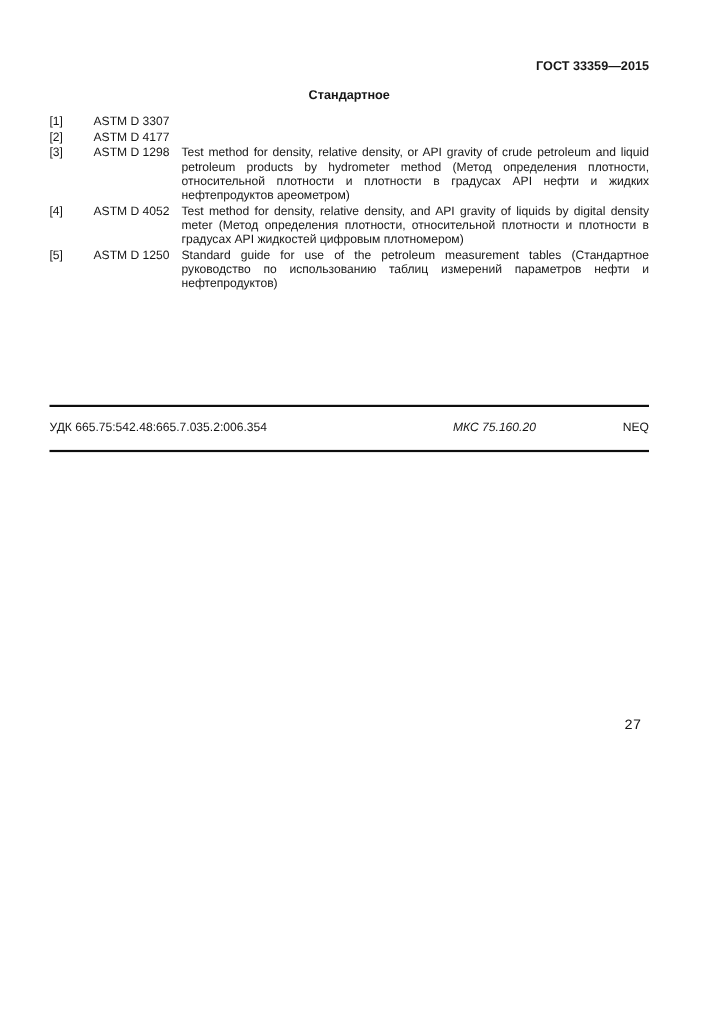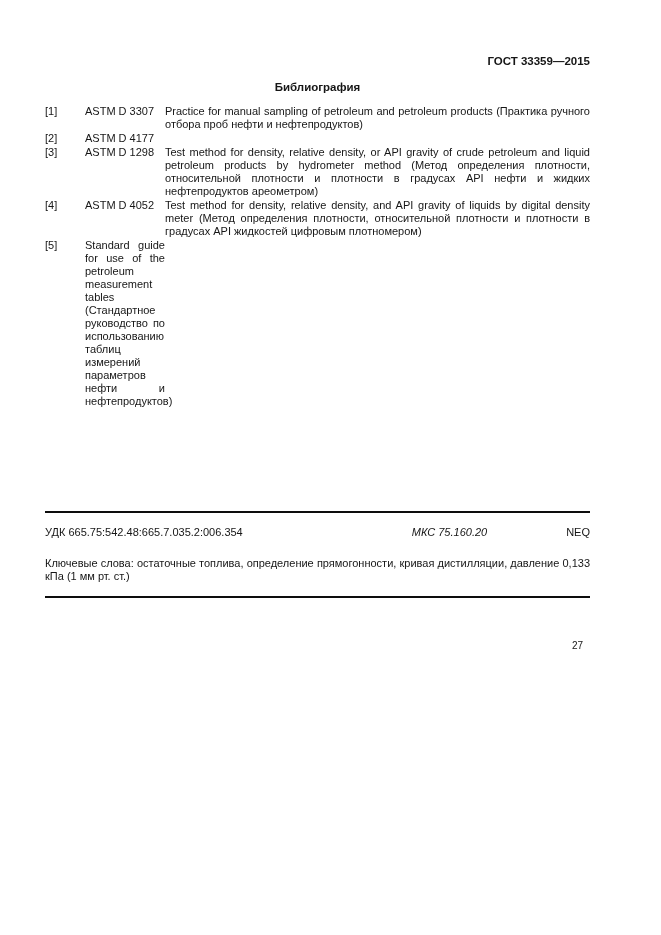--- a/index.html
+++ b/index.html
@@ -53,41 +53,41 @@
     margin-top: 13px;
   }
   .codes-row .mks { margin-left: 90px; font-style: italic; }
   .keywords {
     margin-top: 18px;
     text-align: justify;
   }
   .page-number {
     position: absolute;
     right: 78px;
-    bottom: 76px;
-    font-size: 10px;
+    bottom: 62px;
+    font-size: 13px;
+    font-family: Liberation Mono, monospace;
   }
 </style>
 </head>
 <body>
 
 <div class="page">
 
   <div class="doc-header">
     <span>ГОСТ 33359—2015</span>
   </div>
 
-  <div class="biblio-title">Библиография</div>
+  <div class="biblio-title">Стандартное</div>
 
   <div class="refs">
 
     <div class="ref-row">
       <span class="ref-num">[1]</span>
       <span class="ref-code">ASTM D 3307</span>
-      <span class="ref-text">Practice for manual sampling of petroleum and petroleum products (Практика ручного отбора проб нефти и нефтепродуктов)</span>
     </div>
 
     <div class="ref-row">
       <span class="ref-num">[2]</span>
       <span class="ref-code">ASTM D 4177</span>
     </div>
 
     <div class="ref-row">
       <span class="ref-num">[3]</span>
       <span class="ref-code">ASTM D 1298</span>
@@ -95,32 +95,32 @@
     </div>
 
     <div class="ref-row">
       <span class="ref-num">[4]</span>
       <span class="ref-code">ASTM D 4052</span>
       <span class="ref-text">Test method for density, relative density, and API gravity of liquids by digital density meter (Метод определения плотности, относительной плотности и плотности в градусах API жидкостей цифровым плотномером)</span>
     </div>
 
     <div class="ref-row">
       <span class="ref-num">[5]</span>
+      <span class="ref-code">ASTM D 1250</span>
       <span class="ref-text">Standard guide for use of the petroleum measurement tables (Стандартное руководство по использованию таблиц измерений параметров нефти и нефтепродуктов)</span>
     </div>
 
   </div>
 
   <hr class="divider divider-top">
 
   <div class="codes-row">
     <span class="udk">УДК 665.75:542.48:665.7.035.2:006.354</span>
     <span class="mks">МКС 75.160.20</span>
     <span class="neq">NEQ</span>
   </div>
 
-  <p class="keywords">Ключевые слова: остаточные топлива, определение прямогонности, кривая дистилляции, давление 0,133 кПа (1 мм рт. ст.)</p>
 
   <hr class="divider divider-bottom">
 
   <div class="page-number">27</div>
 
 </div>
 
 </body></html>

